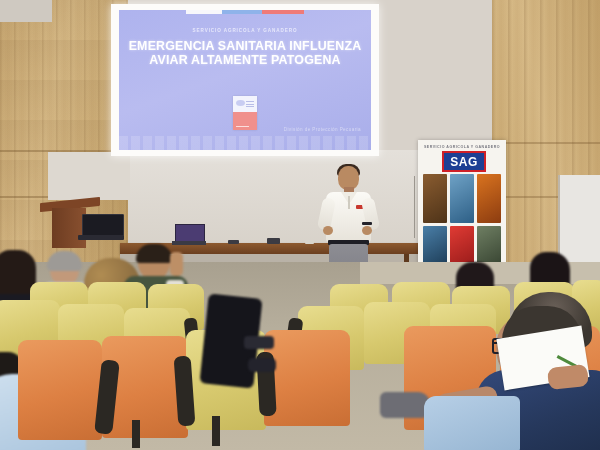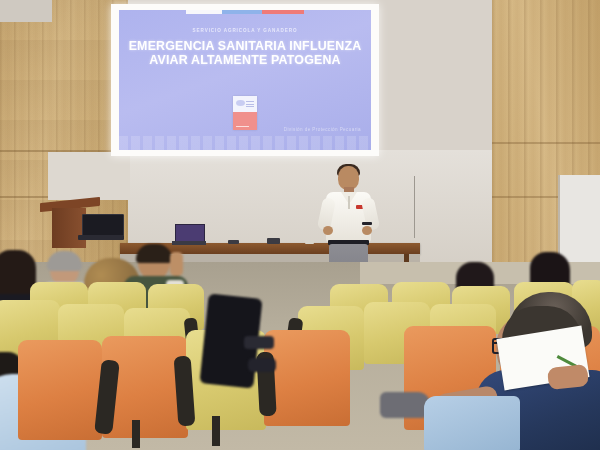--- a/index.html
+++ b/index.html
@@ -212,20 +212,35 @@
     <div class="p-handL"></div>
     <div class="p-handR"></div>
     <div class="p-watch"></div>
     <div class="p-belt"></div>
     <div class="p-pants"></div>
     <div class="p-split"></div>
     <div class="p-shoeL"></div>
       <div class="p-shoeR"></div>
   </div>
 
+  <div class="banner blur">
+    <div class="banner-org">SERVICIO AGRICOLA Y GANADERO</div>
+    <div class="banner-logo">
+      <span>SAG</span>
+    </div>
+    <div class="banner-grid">
+      <div style="background:linear-gradient(150deg,#8a5c30,#4e3318);"></div>
+      <div style="background:linear-gradient(150deg,#6fa2c6,#2d5f86);"></div>
+      <div style="background:linear-gradient(150deg,#d9731f,#8c3c10);"></div>
+      <div style="background:linear-gradient(150deg,#4a7fa8,#16324a);"></div>
+      <div style="background:linear-gradient(150deg,#e03b34,#8e1616);"></div>
+      <div style="background:linear-gradient(150deg,#6f7f63,#2f3b2a);"></div>
+    </div>
+    <div class="banner-foot"></div>
+  </div>
 
   <div class="floor"></div>
   <div class="floor-step"></div>
   <div class="vent" style="left:452px;top:332px;width:36px;"></div>
   <div class="vent" style="left:500px;top:334px;width:36px;"></div>
 
   <div class="person blur2" style="left:-6px;top:250px;width:46px;height:60px;">
     <div class="hair" style="left:0;top:0;width:42px;height:48px;border-radius:16px 18px 10px 10px;background:#241a16;"></div>
     <div class="body-sh" style="left:-4px;top:44px;width:50px;height:26px;background:#1a1a22;"></div>
   </div>

